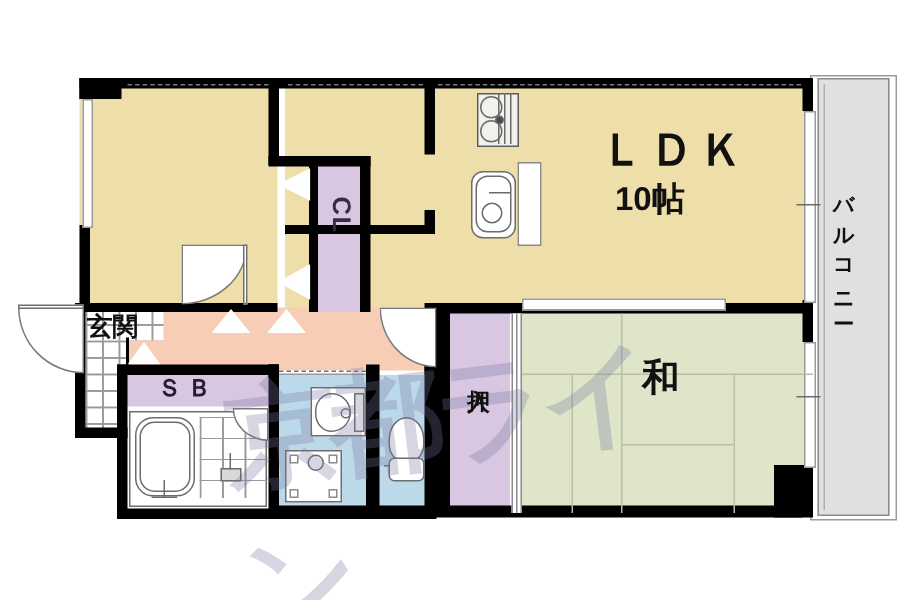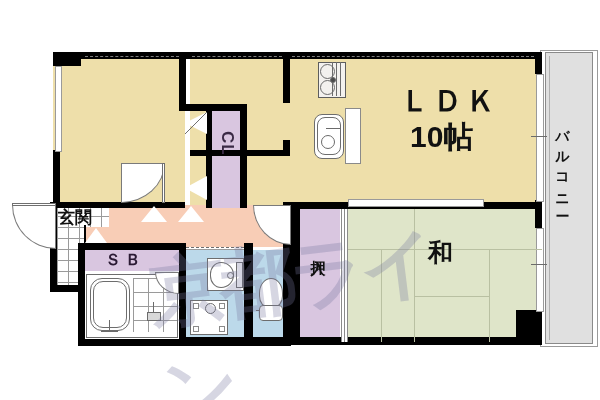--- a/index.html
+++ b/index.html
@@ -21,21 +21,21 @@
 
   
   .wall{background:#000000;}
   
   .thin{border:1px solid #8a8a8a;}
 
   
   .lbl{position:absolute;color:#111;font-weight:700;white-space:nowrap;
        letter-spacing:0;line-height:1;}
   .lbl-ldk{font-size:30px;letter-spacing:3px;}
-  .lbl-ldk2{font-size:30px;}
+  .lbl-ldk2{font-size:22px;}
   .lbl-room{font-size:27px;}
   .lbl-wa{font-size:25px;}
   .lbl-cl{font-size:17px;color:#3a2a45;letter-spacing:1px;}
   .lbl-sb{font-size:16px;color:#2a1a33;letter-spacing:4px;}
   .lbl-gen{font-size:17px;}
   .lbl-osh{font-size:15px;writing-mode:vertical-rl;}
   .lbl-balc{font-size:14px;writing-mode:vertical-rl;letter-spacing:6px;color:#111;}
 
   
   #wm{position:absolute;left:150px;top:245px;width:320px;height:100px;

